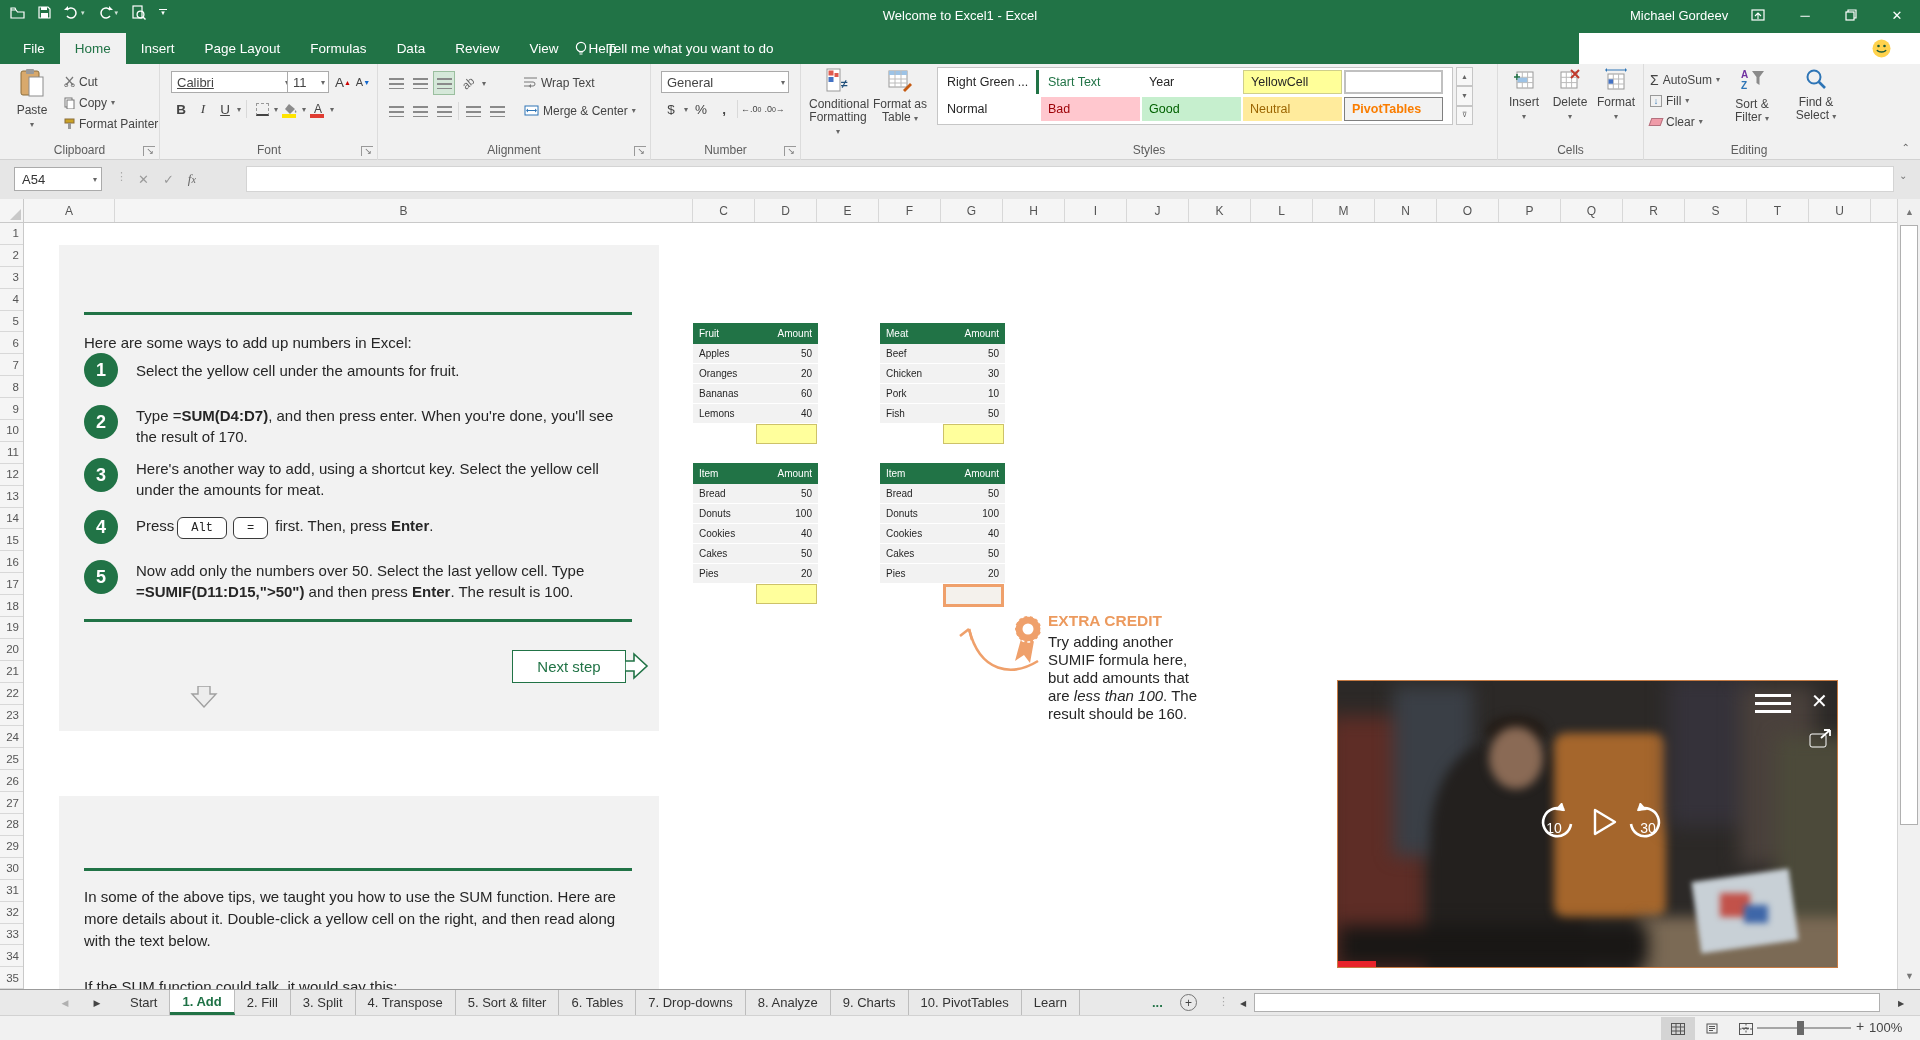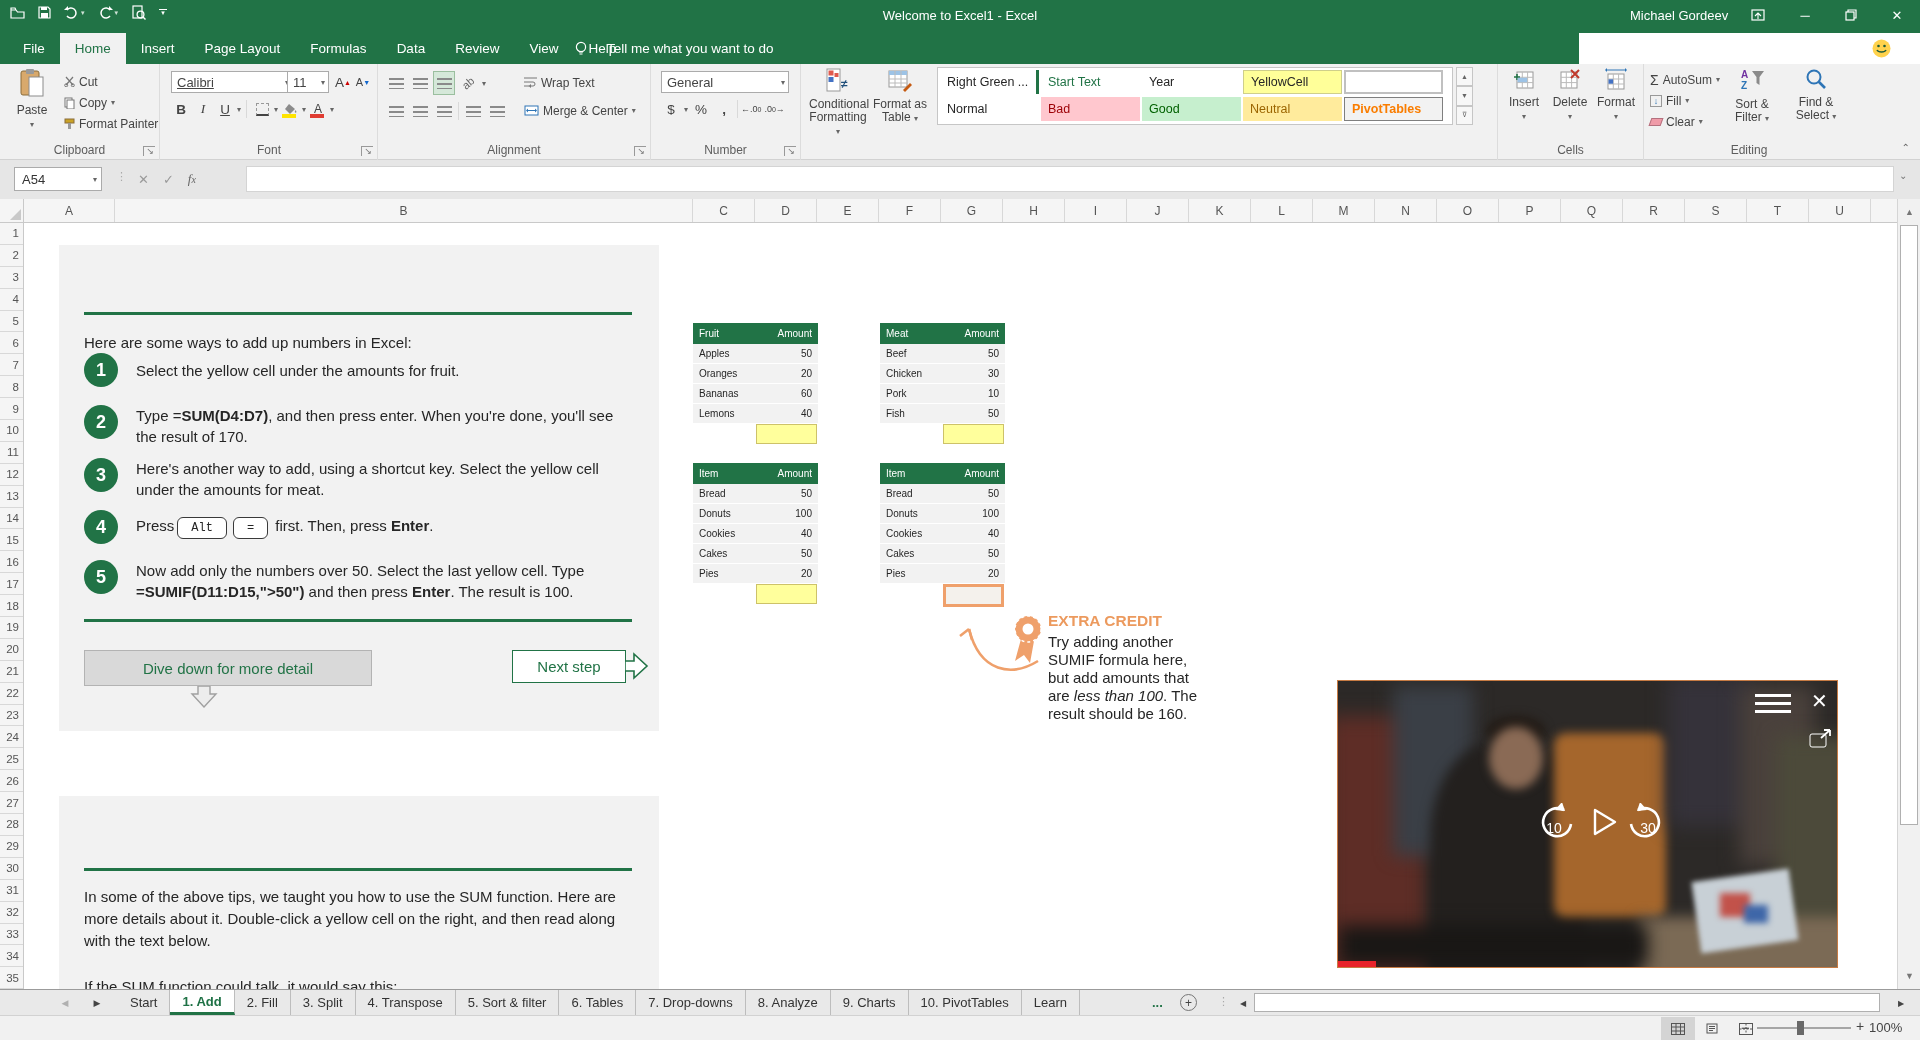--- a/index.html
+++ b/index.html
@@ -409,20 +409,21 @@
           <div class="gcell s-good">Good</div>
           <div class="gcell s-neutral">Neutral</div>
           <div class="gcell s-calc">PivotTables</div>
         </div>
       </div>
       <div class="gscroll">
         <div>▲</div>
         <div>▼</div>
         <div>⊽</div>
       </div>
+      <div class="glabel">Styles</div>
     </div>
 
     <div class="rgroup" style="left:1498px;width:146px;">
       <div class="bigbtn" style="left:4px;width:44px;">
         <svg width="22" height="22" viewBox="0 0 22 22">
             <rect x="4" y="4" width="16" height="16" fill="#fff" stroke="#999"></rect>
             <path d="M4 9.3h16 M4 14.6h16 M9.3 4v16 M14.6 4v16" stroke="#bbb"></path>
             <path d="M1 9h6 M4 6v6" stroke="#217346" stroke-width="1.6"></path>
             <rect x="4.5" y="9.8" width="9.6" height="4.4" fill="#9dc3e6"></rect>
           </svg>
@@ -591,21 +592,20 @@
       <div class="step" style="top:265px;">
         <div class="snum">4</div>
         <div class="stext" style="padding-top:5px;"><span>Press</span><span class="key">Alt</span><span class="key">=</span> <span>first. Then, press </span><b>Enter</b><span>.</span></div>
       </div>
       <div class="step" style="top:315px;">
         <div class="snum">5</div>
         <div class="stext"><span>Now add only the numbers over 50. Select the last yellow cell. Type </span><b>=SUMIF(D11:D15,"&gt;50")</b><span> and then press </span><b>Enter</b><span>. The result is 100.</span></div>
       </div>
 
       <div class="crule" style="top:374px;"></div>
-      <div class="btn-dive">Dive down for more detail</div>
       <svg style="position:absolute;left:130px;top:441px;" width="30" height="22" viewBox="0 0 30 22">
           <path d="M9 0h12v8h6L15 21 3 8h6z" fill="#ededed" stroke="#a0a0a0" stroke-width="1.4"></path>
         </svg>
       <div class="btn-next">Next step</div>
       <svg style="position:absolute;left:566px;top:407px;" width="24" height="28" viewBox="0 0 24 28">
           <path d="M0 9h9V2l13 12L9 26v-7H0z" fill="#fff" stroke="#217346" stroke-width="1.6"></path>
         </svg>
     </div>
 
     <div class="card card2">

